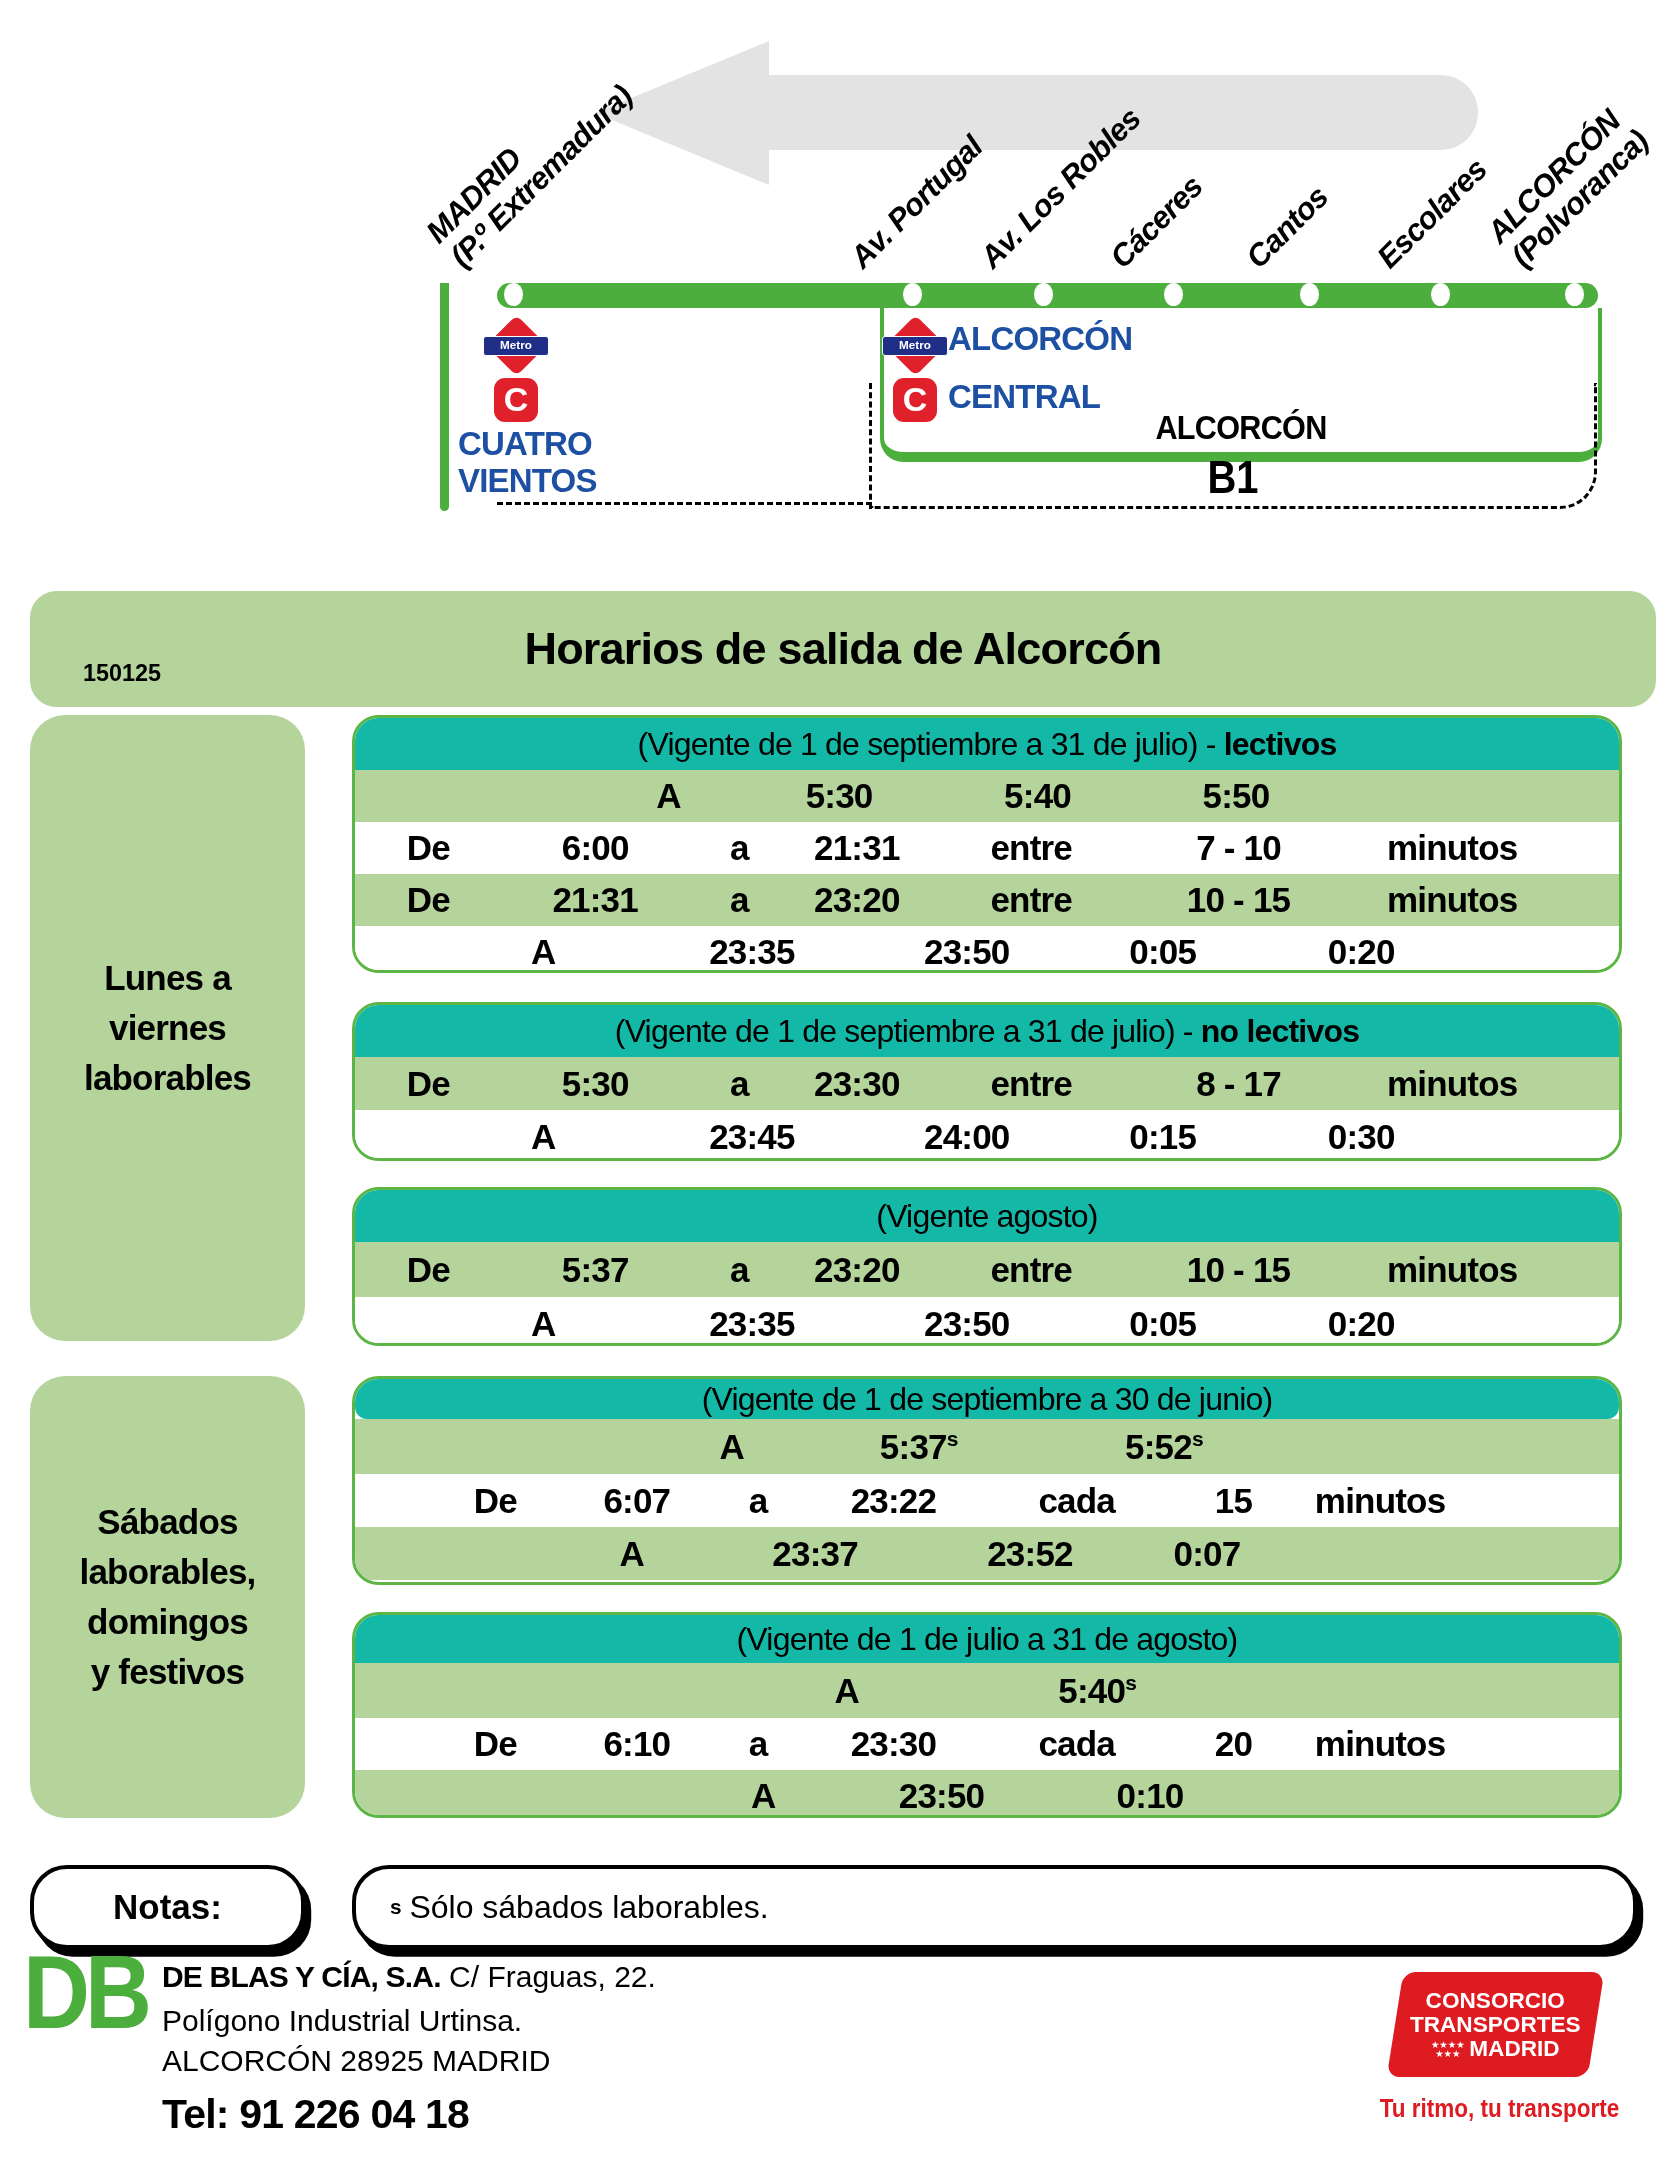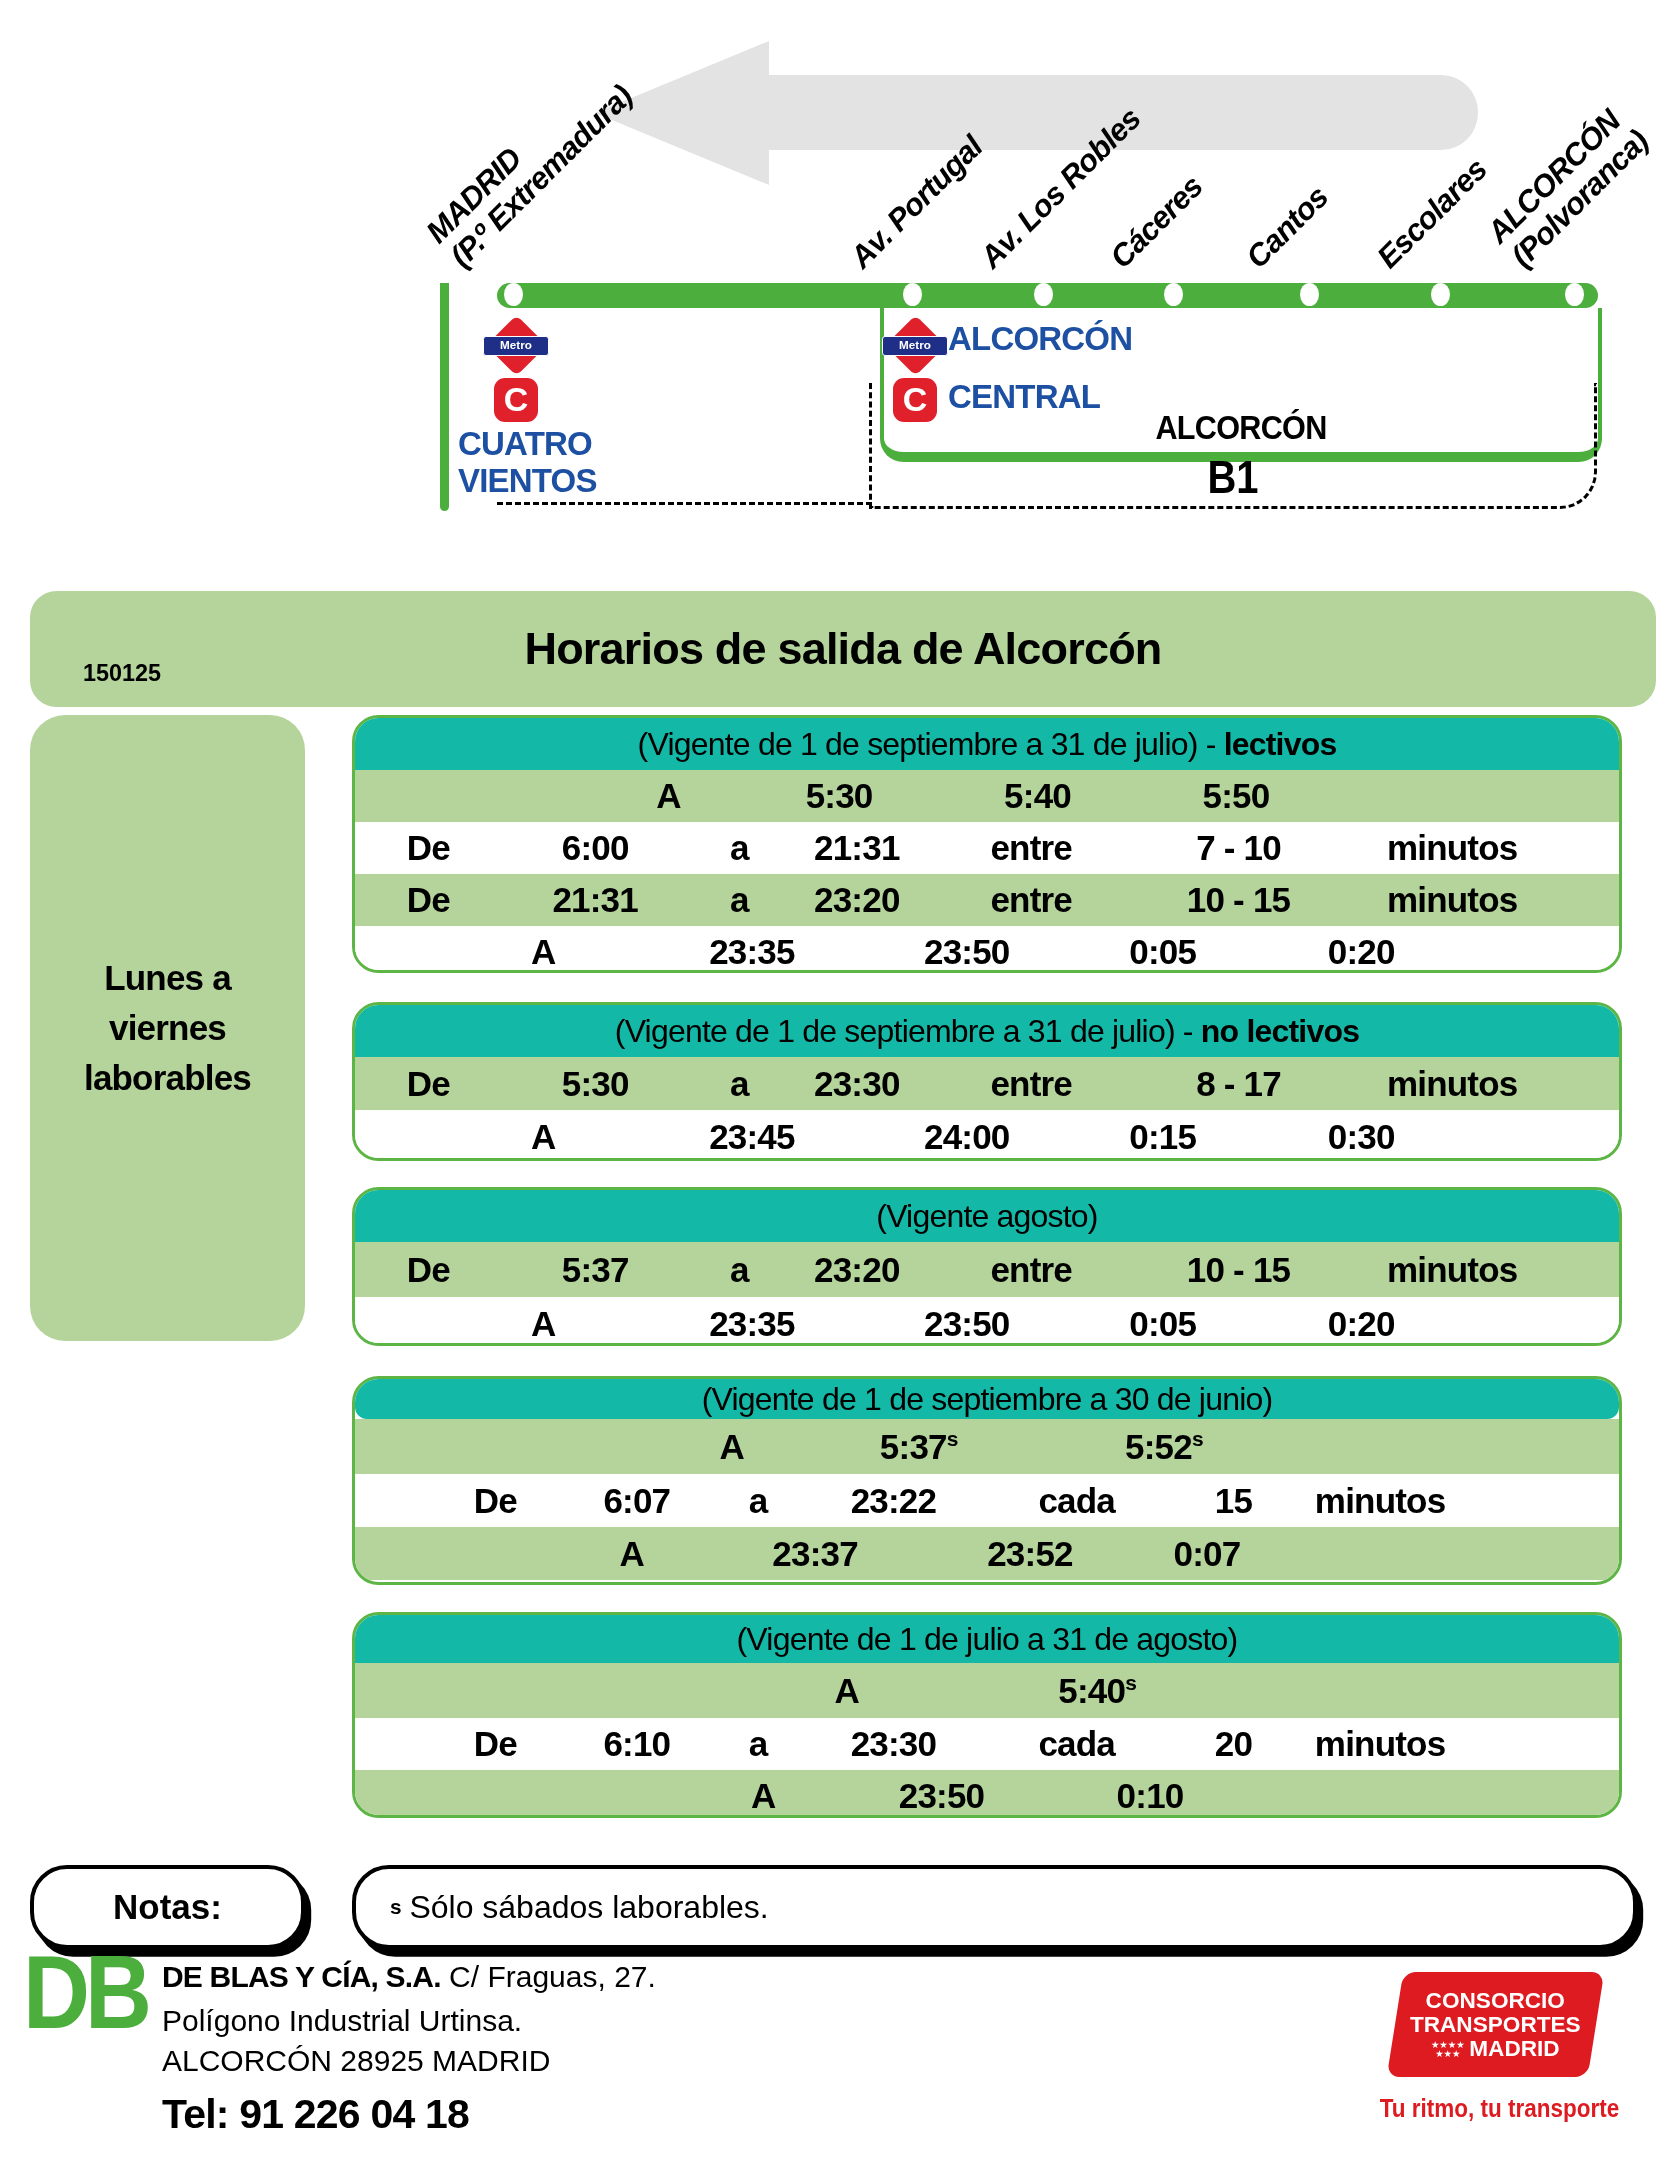--- a/index.html
+++ b/index.html
@@ -176,20 +176,26 @@
   <div class="header-band">
     <div class="header-title1">Horarios de salida de Alcorcón</div>
     <div class="header-code">150125</div>
   </div>
 
   <div class="sidebar" style="top:715px;height:626px">
     <div>Lunes a</div>
     <div>viernes</div>
     <div>laborables</div>
   </div>
+  <div class="sidebar" style="top:1376px;height:442px">
+    <div>Sábados</div>
+    <div>laborables,</div>
+    <div>domingos</div>
+    <div>y festivos</div>
+  </div>
 
   <div id="panels">
       <div class="panel" style="top: 715px; height: 258px;">
         <div class="panel-header" style="height: 52px;"><span>(Vigente de 1 de septiembre a 31 de julio) - </span><b>lectivos</b></div>
         <div class="t-row g" style="height: 52px;">
           <span class="cell" style="left: 24.8%;">A</span>
           <span class="cell" style="left: 38.3%;">5:30</span>
           <span class="cell" style="left: 54%;">5:40</span>
           <span class="cell" style="left: 69.7%;">5:50</span>
         </div>
@@ -306,21 +312,21 @@
   <div class="notes-label-box">
     <span>Notas:</span>
   </div>
   <div class="notes-box">
     <sup>s</sup>
     <span>Sólo sábados laborables.</span>
   </div>
 
   <div class="db-logo">DB</div>
   <div class="addr" style="top:1960px">
-    <b>DE BLAS Y CÍA, S.A.</b><span> C/ Fraguas, 27.</span>
+    <b>DE BLAS Y CÍA, S.A.</b><span> C/ Fraguas, 22.</span>
   </div>
   <div class="addr" style="top:2004px">Polígono Industrial Urtinsa.</div>
   <div class="addr" style="top:2044px">ALCORCÓN 28925 MADRID</div>
   <div class="phone">Tel: 91 226 04 18</div>
 
   <div class="ctm-box">
     <div class="ctm-inner">
       <div>CONSORCIO</div>
       <div>TRANSPORTES</div>
       <div>

